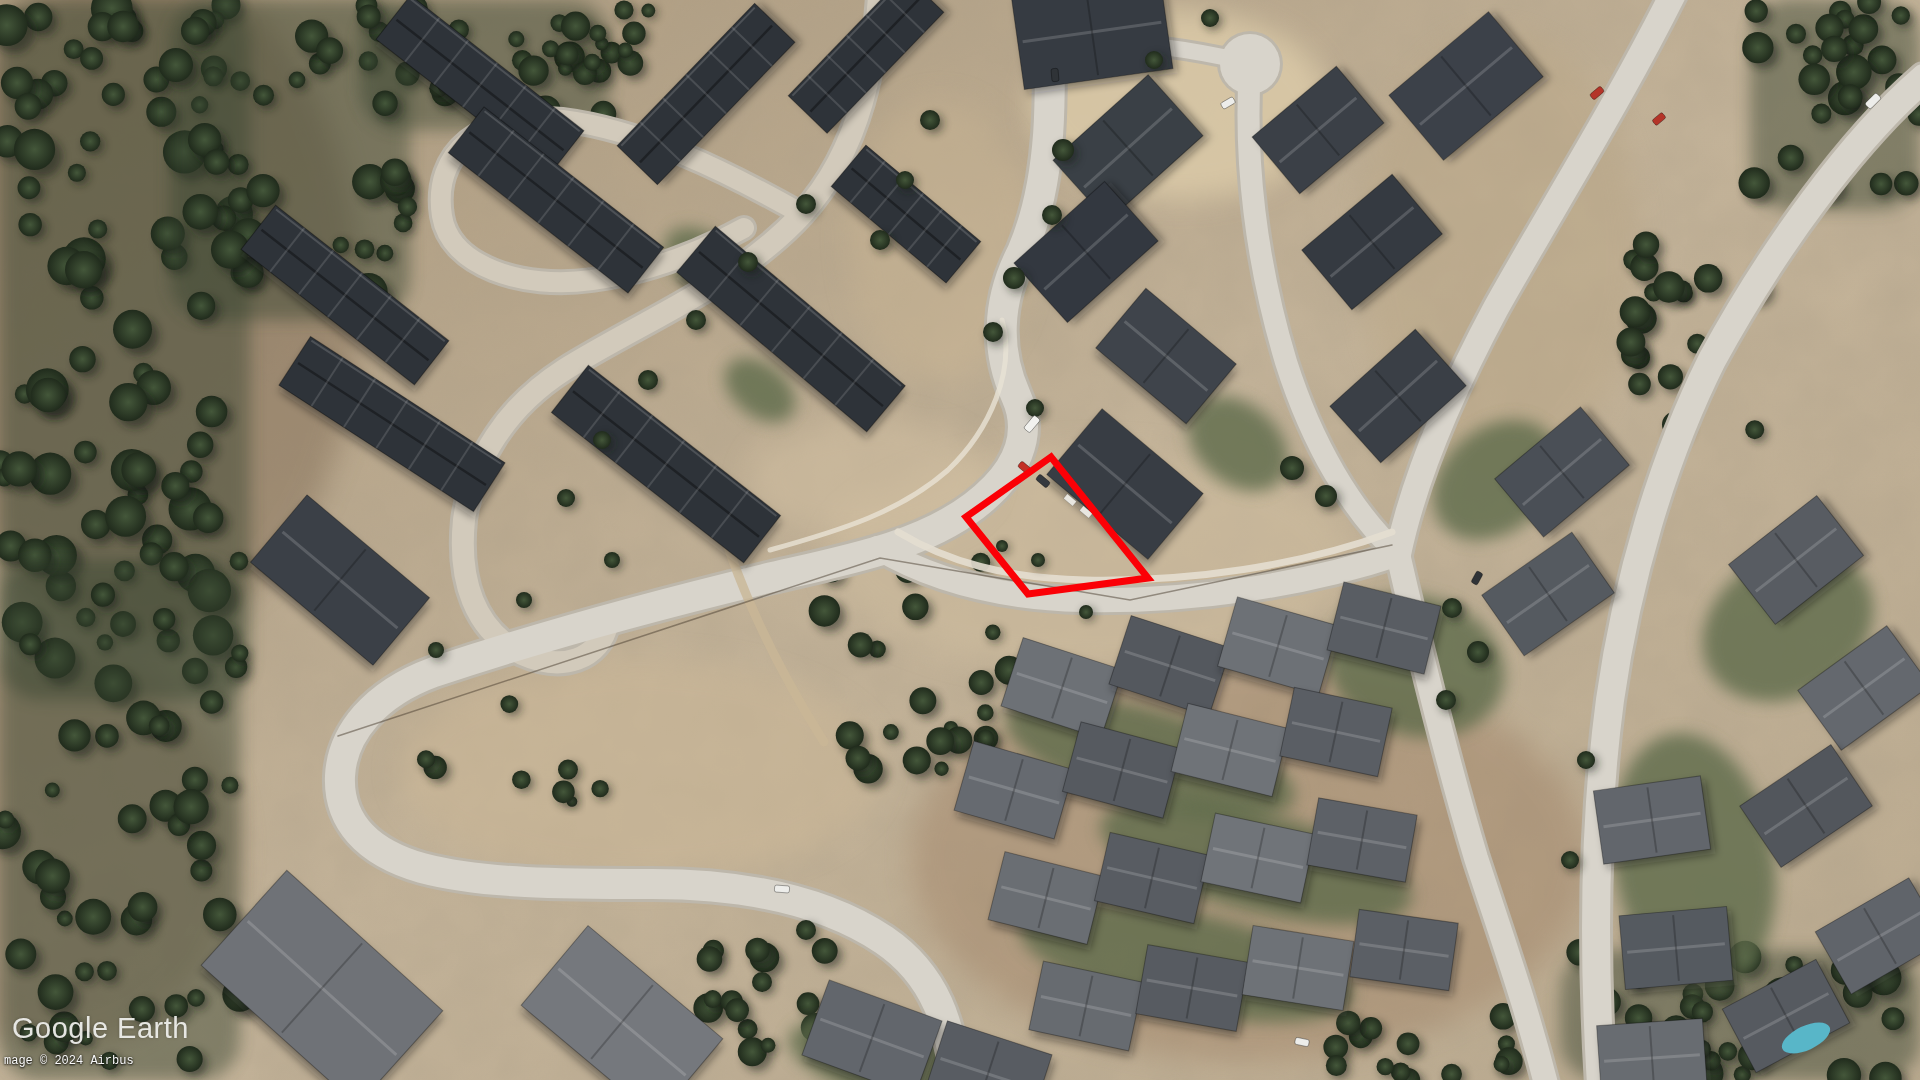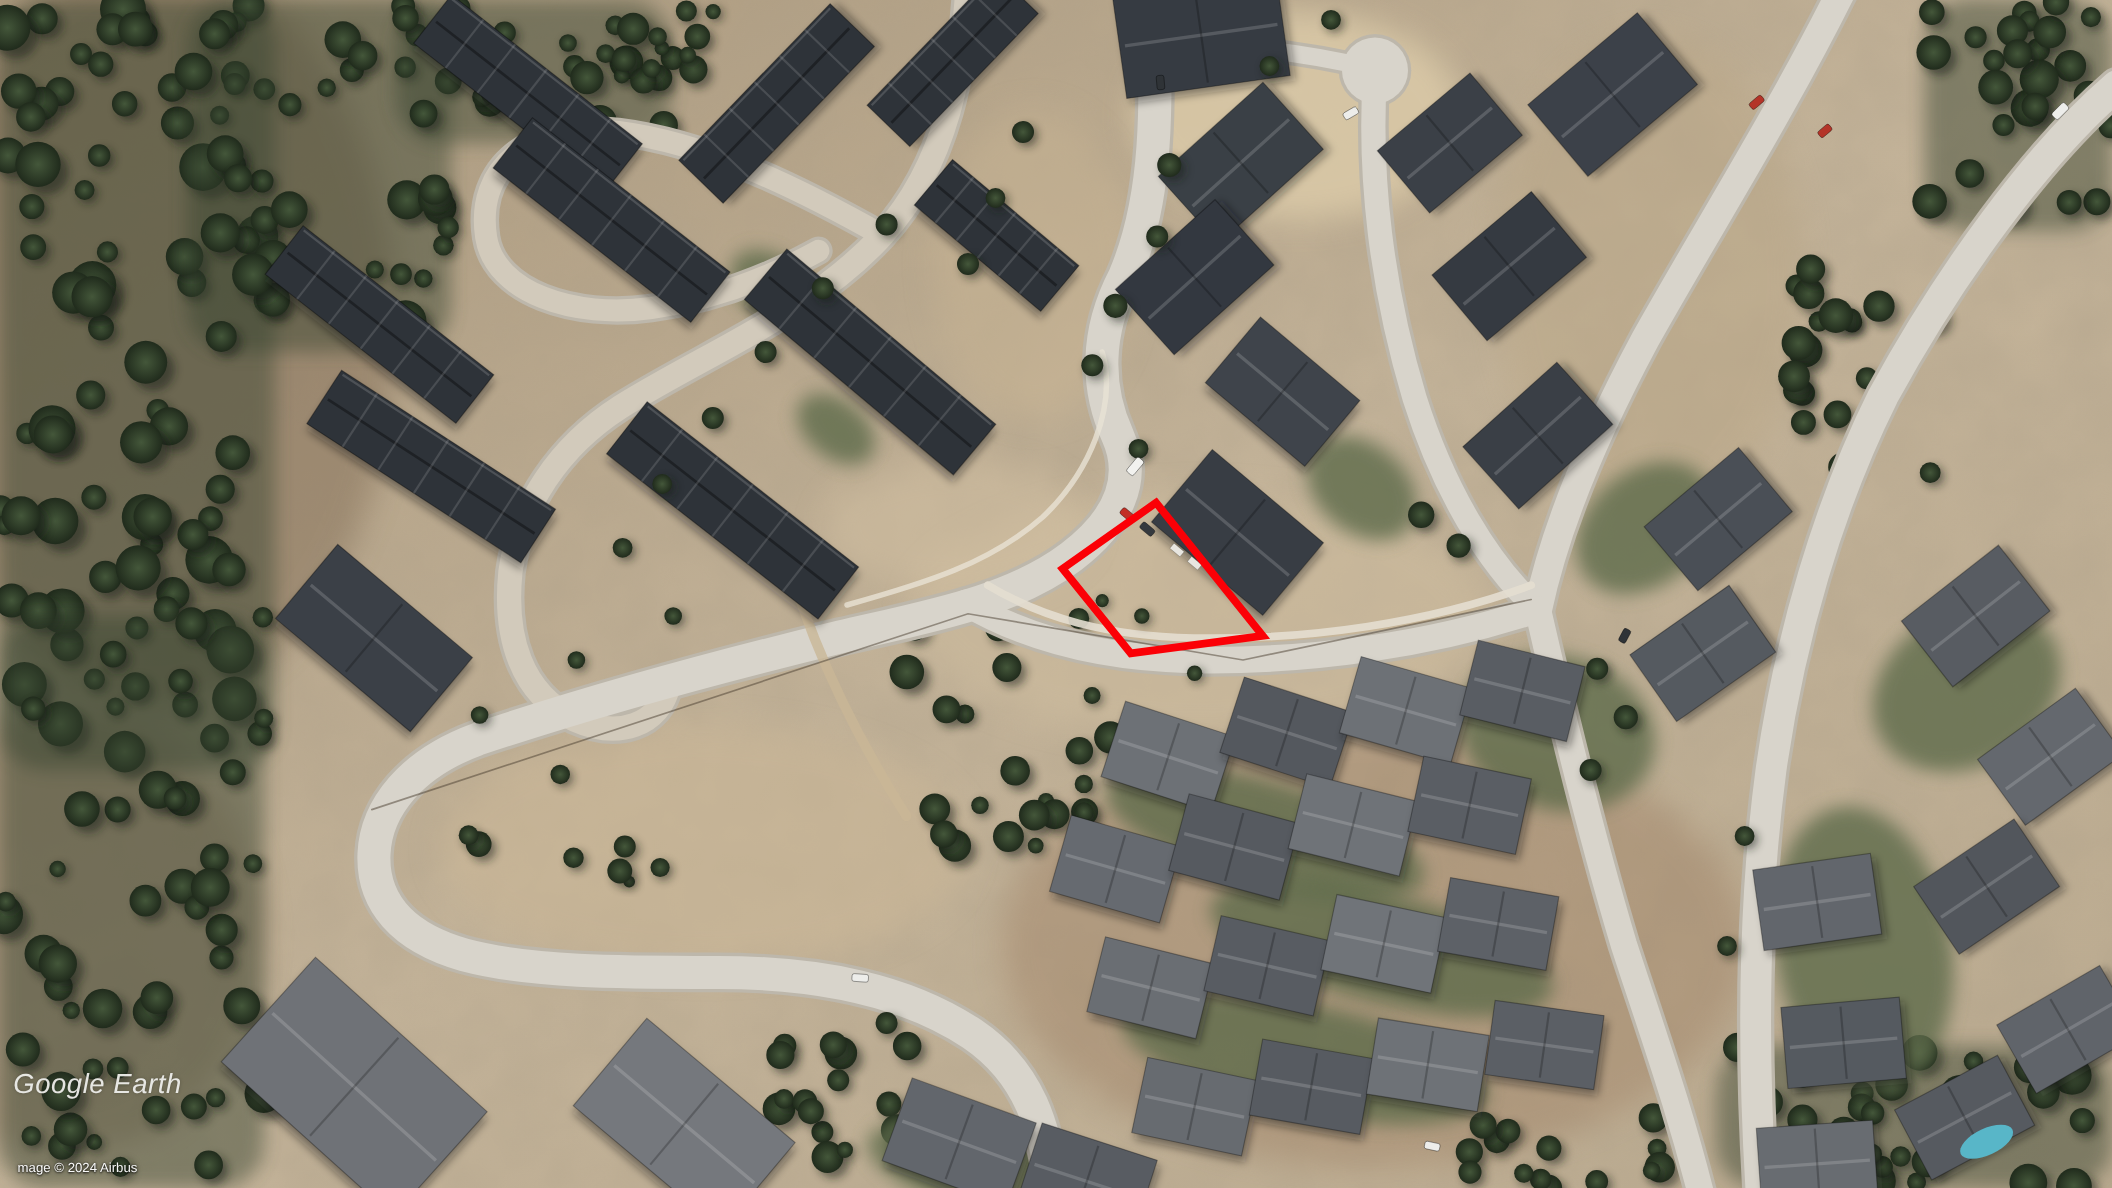--- a/index.html
+++ b/index.html
@@ -1,21 +1,21 @@
 <!DOCTYPE html>
 <html><head>
 <meta charset="utf-8">
 <style>
   html,body{margin:0;padding:0;width:1920px;height:1080px;overflow:hidden;background:#b6a48a;font-family:"Liberation Sans",sans-serif;}
   #viewport{position:relative;width:1920px;height:1080px;cursor:default;}
   #scene{position:absolute;left:0;top:0;}
-  .watermark{position:absolute;left:12px;top:972px;font-size:25px;font-weight:400;letter-spacing:0.5px;
-    color:rgba(238,238,235,0.95);text-shadow:0 0 3px rgba(0,0,0,0.25);user-select:none;font-style:italic;}
-  .attribution{position:absolute;left:16px;top:1054px;font-size:12px;color:rgba(255,255,255,0.97);
-    text-shadow:0 1px 2px rgba(0,0,0,0.9), 0 0 3px rgba(0,0,0,0.6);user-select:none;}
+  .watermark{position:absolute;left:12px;top:1012px;font-size:29px;font-weight:400;letter-spacing:0.5px;
+    color:rgba(238,238,235,0.95);text-shadow:0 0 3px rgba(0,0,0,0.25);user-select:none;}
+  .attribution{position:absolute;left:4px;top:1054px;font-size:12px;color:rgba(255,255,255,0.97);
+    text-shadow:0 1px 2px rgba(0,0,0,0.9), 0 0 3px rgba(0,0,0,0.6);user-select:none;font-family:Liberation Mono, monospace;}
 </style>
 </head>
 <body>
 
 <div id="viewport">
   <svg id="scene" width="1920" height="1080" viewBox="0 0 1920 1080" xmlns="http://www.w3.org/2000/svg">
       <defs>
         <linearGradient id="ground" x1="0" y1="0" x2="1" y2="1">
           <stop offset="0" stop-color="#a79376"></stop>
           <stop offset="0.5" stop-color="#c9b89d"></stop>

